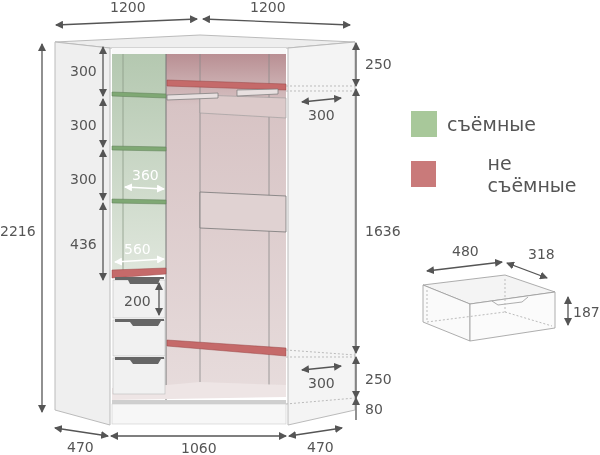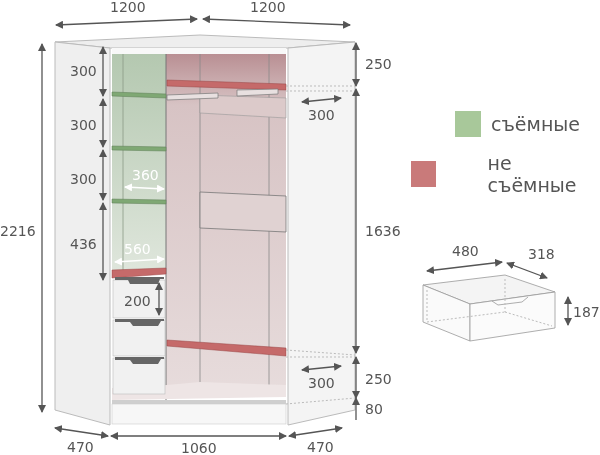--- a/index.html
+++ b/index.html
@@ -146,20 +146,20 @@
     <line x1="427" y1="290" x2="427" y2="322" stroke="#bbb" stroke-dasharray="2,2"></line>
     <line x1="427" y1="322" x2="505" y2="312" stroke="#bbb" stroke-dasharray="2,2"></line>
     <line x1="505" y1="279" x2="505" y2="312" stroke="#bbb" stroke-dasharray="2,2"></line>
     <line x1="505" y1="312" x2="552" y2="326" stroke="#bbb" stroke-dasharray="2,2"></line>
     <text class="dim" x="452" y="256">480</text>
     <text class="dim" x="528" y="259">318</text>
     <text class="dim" x="573" y="317">187</text>
   </g>
 </svg>
 
-<div class="legend" style="top:111px;margin-left:44px;">
+<div class="legend" style="top:111px;">
   <div class="sw" style="background:#a8c89a;"></div>
   <span class="lbl">съёмные</span>
 </div>
 <div class="legend" style="top:152px;gap:42px;">
   <div class="sw" style="background:#c97a7a;"></div>
   <span class="lbl">не съёмные</span>
 </div>
 
 </body></html>

